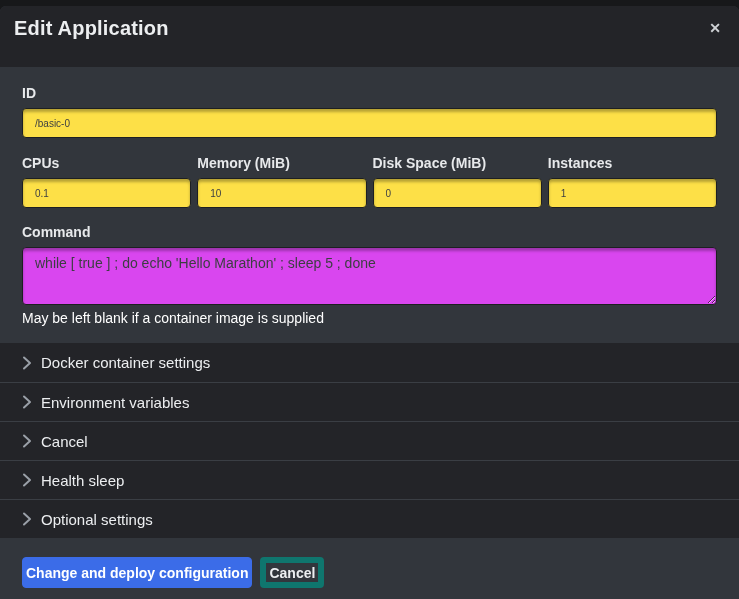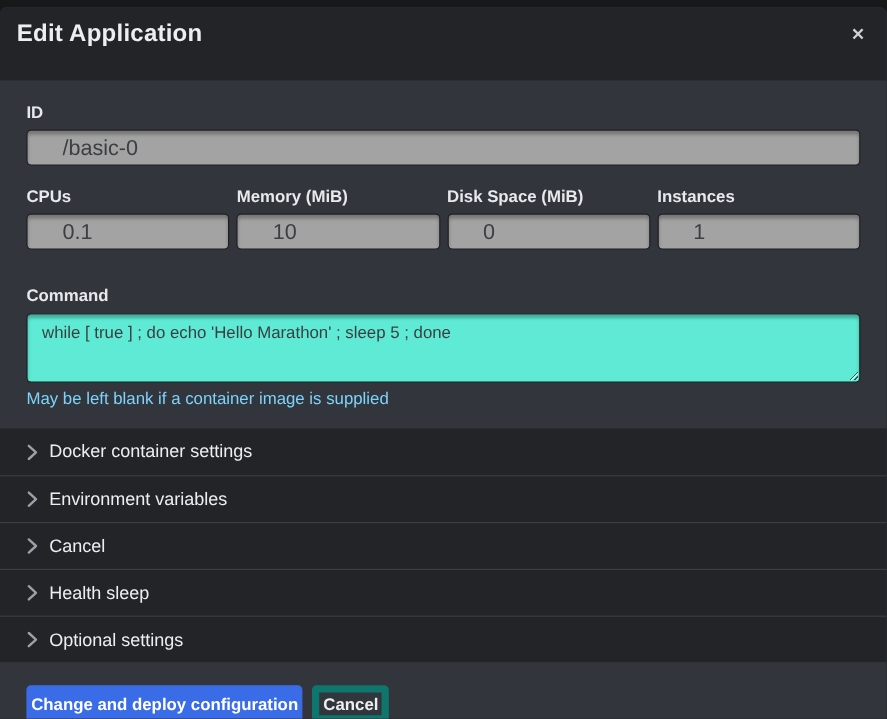--- a/index.html
+++ b/index.html
@@ -59,52 +59,52 @@
   .field-label {
     display: block;
     color: #e7e9eb;
     font-size: 14px;
     font-weight: bold;
     margin-bottom: 7px;
   }
   .text-input {
     width: 100%;
     height: 30px;
-    background: #a3a3a3;
+    background: #fde047;
     border: 1px solid #1d1f22;
     border-radius: 4px;
     box-shadow: inset 0 3px 3px rgba(0,0,0,0.28);
-    padding: 0 29px;
-    font-family: "Liberation Sans", "DejaVu Sans", sans-serif;
-    font-size: 18px;
+    padding: 0 12px;
+    font-family: "Liberation Sans", "DejaVu Sans", sans-serif;
+    font-size: 10px;
     color: #3c3e42;
   }
   .resource-row {
     display: grid;
     grid-template-columns: repeat(4, 1fr);
     gap: 6px;
-    margin-bottom: 30px;
+    margin-bottom: 16px;
   }
   .command-textarea {
     width: 100%;
     height: 58px;
-    background: #5eead4;
+    background: #d946ef;
     border: 1px solid #1d1f22;
     border-radius: 4px;
     box-shadow: inset 0 3px 3px rgba(0,0,0,0.28);
     padding: 7px 12px;
     font-family: "Liberation Sans", "DejaVu Sans", sans-serif;
     font-size: 14px;
     color: #3c3e42;
     resize: both;
     display: block;
   }
   .help-text {
     margin-top: 5px;
-    color: #7dd3fc;
+    color: #ffffff;
     font-size: 14px;
   }
   
   .sections {
     flex: 0 0 195px;
     background: #232428;
   }
   .section-row {
     height: 39px;
     display: flex;

